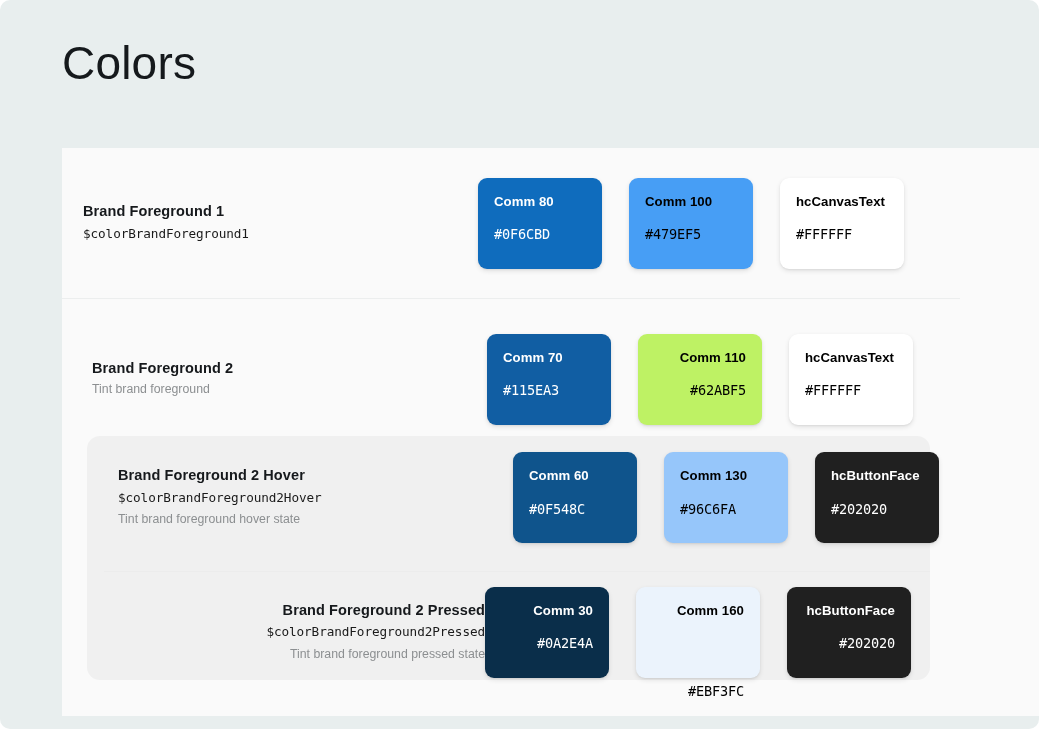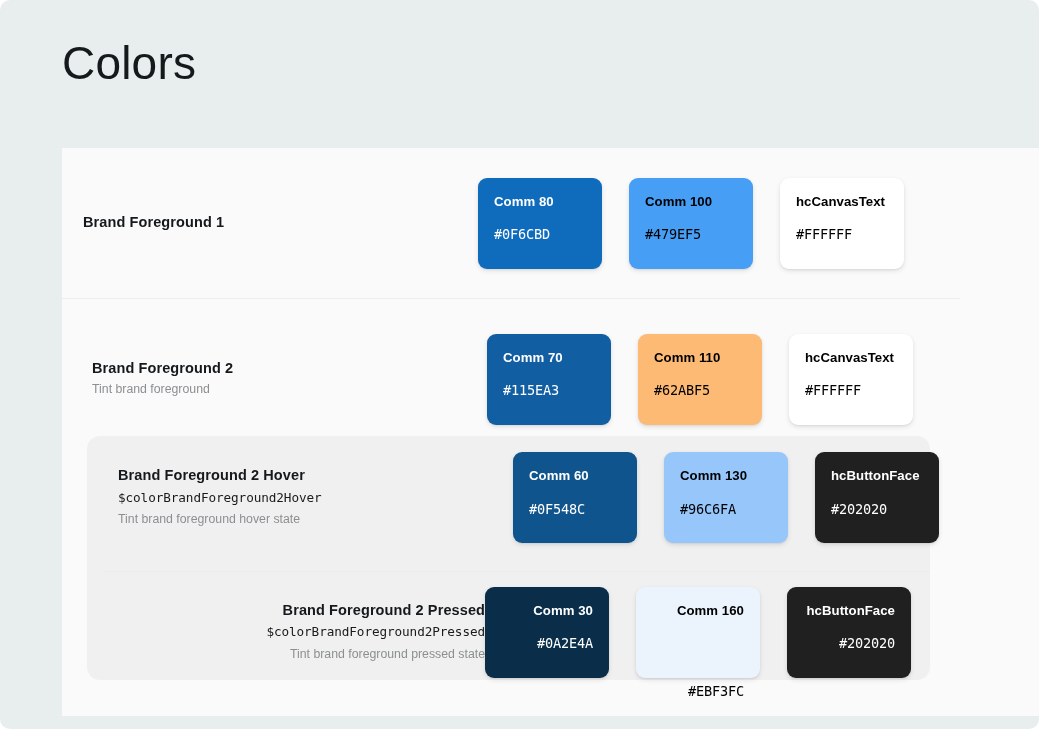--- a/index.html
+++ b/index.html
@@ -155,20 +155,21 @@
 
   <div class="card" style="background: rgb(250, 250, 250);">
 
     <div class="highlight-panel" style="background: rgb(240, 240, 240);"></div>
     <div class="row-divider"></div>
     <div class="row-divider-inset"></div>
 
     <div class="row row-0">
       <div class="meta">
         <div class="meta-name">Brand Foreground 1</div>
+        <div class="meta-token">$colorBrandForeground1</div>
       </div>
       <div class="swatches">
         <div class="swatch" style="background: rgb(15, 108, 189); color: rgb(255, 255, 255);">
           <span class="swatch-name">Comm 80</span>
           <span class="swatch-hex">#0F6CBD</span>
         </div>
         <div class="swatch" style="background: rgb(71, 158, 245); color: rgb(0, 0, 0);">
           <span class="swatch-name">Comm 100</span>
           <span class="swatch-hex">#479EF5</span>
         </div>
@@ -182,21 +183,21 @@
     <div class="row row-1">
       <div class="meta">
         <div class="meta-name">Brand Foreground 2</div>
         <div class="meta-desc">Tint brand foreground</div>
       </div>
       <div class="swatches">
         <div class="swatch" style="background: rgb(17, 94, 163); color: rgb(255, 255, 255);">
           <span class="swatch-name">Comm 70</span>
           <span class="swatch-hex">#115EA3</span>
         </div>
-        <div class="swatch" style="background: #fdba74; color: rgb(0, 0, 0);">
+        <div class="swatch" style="background: #bef264; color: rgb(0, 0, 0); text-align: right;">
           <span class="swatch-name">Comm 110</span>
           <span class="swatch-hex">#62ABF5</span>
         </div>
         <div class="swatch" style="background: rgb(255, 255, 255); color: rgb(0, 0, 0);">
           <span class="swatch-name">hcCanvasText</span>
           <span class="swatch-hex">#FFFFFF</span>
         </div>
       </div>
     </div>
 

